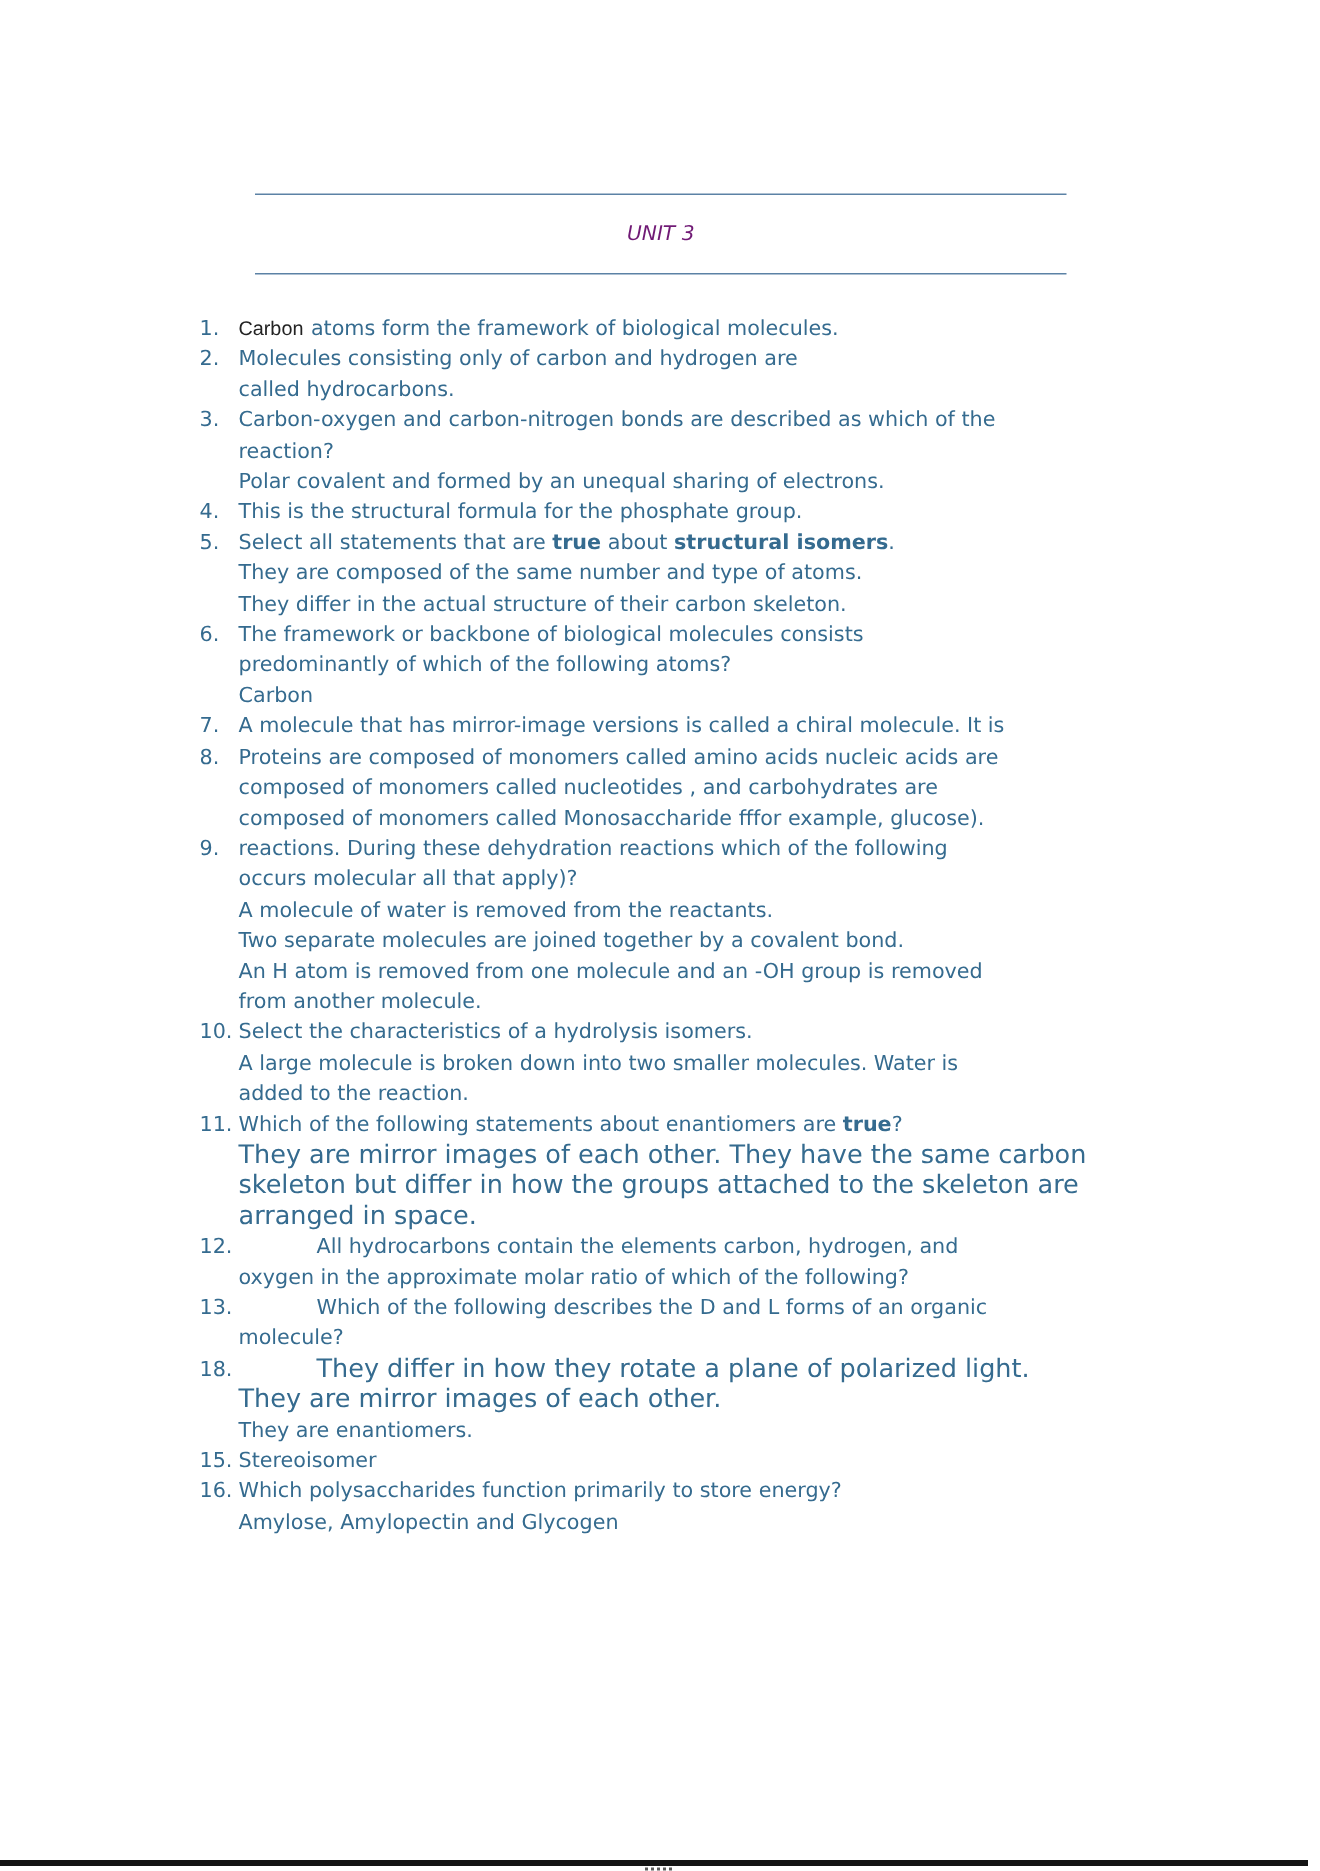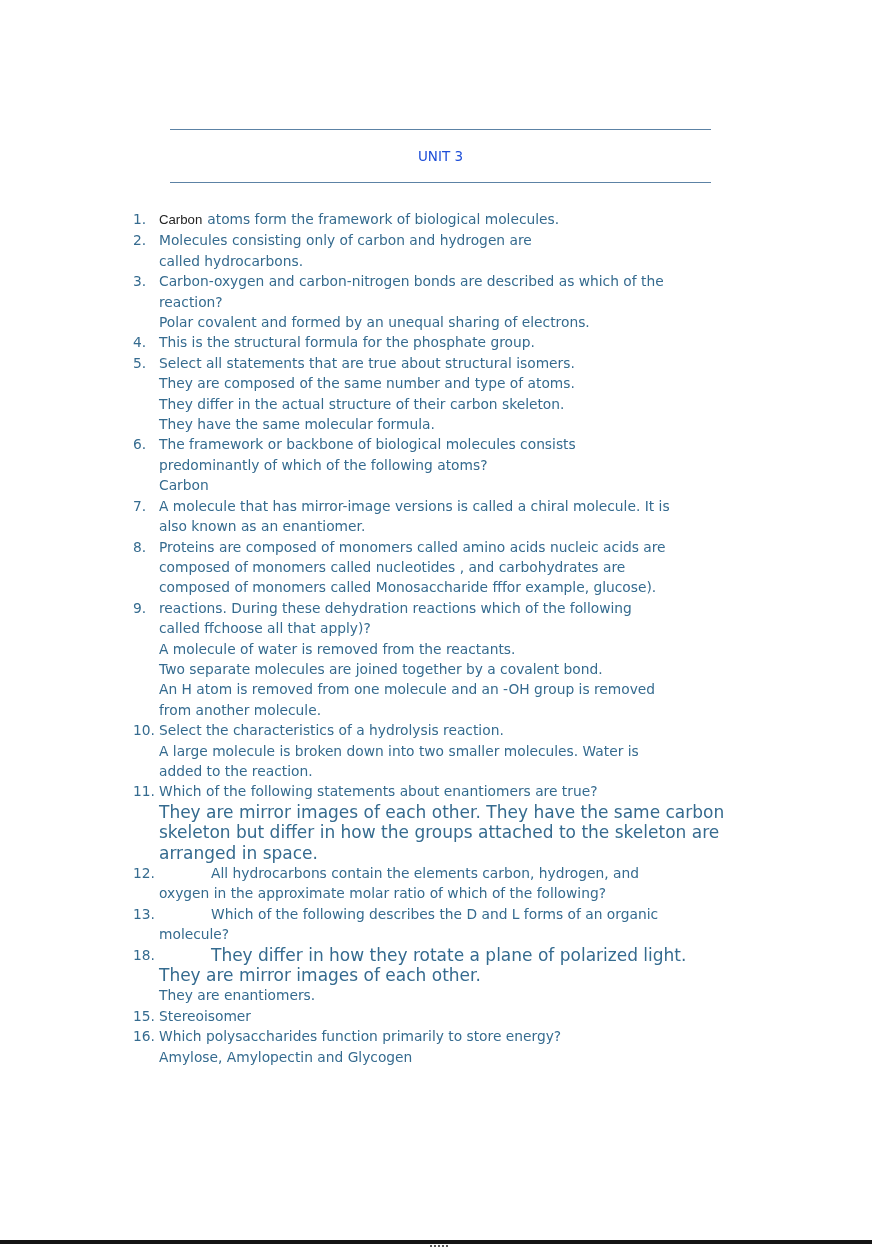--- a/index.html
+++ b/index.html
@@ -13,44 +13,45 @@
   }
   .page { position: absolute; inset: 0; }
   .doc-header {
     margin: 129px 0 0 170px;
     width: 541px;
     border-top: 1px solid #5c82a5;
     border-bottom: 1px solid #5c82a5;
   }
   .doc-title {
     text-align: center;
+    font-style: italic;
     font-size: 13.5px;
     line-height: 20px;
-    color: #1d4ed8;
+    color: #701a75;
     padding: 16px 0 16px 0;
   }
   .qlist { margin: 26px 0 0 133px; }
   .item { display: flex; }
   .num {
     flex: 0 0 26px;
     width: 26px;
     color: #356b8f;
     font-size: 13.8px;
     line-height: 20.4px;
   }
   .content { flex: 1 1 auto; min-width: 0; }
   .line {
     font-size: 13.8px;
     line-height: 20.4px;
     color: #356b8f;
     white-space: nowrap;
   }
   .line.lg { font-size: 17px; }
   .line.tab { padding-left: 52px; }
-  .b { font-weight: normal; }
+  .b { font-weight: bold; }
   .alt {
     color: #232323;
     font-family: "Liberation Sans", sans-serif;
     font-size: 13.2px;
     margin-right: 5px;
   }
   .bottom-edge {
     position: absolute;
     left: 0;
     bottom: 3px;
@@ -103,61 +104,59 @@
         <div class="content">
           <div class="line"><span>This is the structural formula for the phosphate group.</span></div>
         </div>
       </div>
       <div class="item">
         <span class="num">5.</span>
         <div class="content">
           <div class="line"><span>Select all statements that are </span><span class="b">true</span><span> about </span><span class="b">structural isomers</span><span>.</span></div>
           <div class="line"><span>They are composed of the same number and type of atoms.</span></div>
           <div class="line"><span>They differ in the actual structure of their carbon skeleton.</span></div>
-          <div class="line"><span>They have the same molecular formula.</span></div>
         </div>
       </div>
       <div class="item">
         <span class="num">6.</span>
         <div class="content">
           <div class="line"><span>The framework or backbone of biological molecules consists</span></div>
           <div class="line"><span>predominantly of which of the following atoms?</span></div>
           <div class="line"><span>Carbon</span></div>
         </div>
       </div>
       <div class="item">
         <span class="num">7.</span>
         <div class="content">
           <div class="line"><span>A molecule that has mirror-image versions is called a chiral molecule. It is</span></div>
-          <div class="line"><span>also known as an enantiomer.</span></div>
         </div>
       </div>
       <div class="item">
         <span class="num">8.</span>
         <div class="content">
           <div class="line"><span>Proteins are composed of monomers called amino acids nucleic acids are</span></div>
           <div class="line"><span>composed of monomers called nucleotides , and carbohydrates are</span></div>
           <div class="line"><span>composed of monomers called Monosaccharide fffor example, glucose).</span></div>
         </div>
       </div>
       <div class="item">
         <span class="num">9.</span>
         <div class="content">
           <div class="line"><span>reactions. During these dehydration reactions which of the following</span></div>
-          <div class="line"><span>called ffchoose all that apply)?</span></div>
+          <div class="line"><span>occurs molecular all that apply)?</span></div>
           <div class="line"><span>A molecule of water is removed from the reactants.</span></div>
           <div class="line"><span>Two separate molecules are joined together by a covalent bond.</span></div>
           <div class="line"><span>An H atom is removed from one molecule and an -OH group is removed</span></div>
           <div class="line"><span>from another molecule.</span></div>
         </div>
       </div>
       <div class="item">
         <span class="num">10.</span>
         <div class="content">
-          <div class="line"><span>Select the characteristics of a hydrolysis reaction.</span></div>
+          <div class="line"><span>Select the characteristics of a hydrolysis isomers.</span></div>
           <div class="line"><span>A large molecule is broken down into two smaller molecules. Water is</span></div>
           <div class="line"><span>added to the reaction.</span></div>
         </div>
       </div>
       <div class="item">
         <span class="num">11.</span>
         <div class="content">
           <div class="line"><span>Which of the following statements about enantiomers are </span><span class="b">true</span><span>?</span></div>
           <div class="line lg"><span>They are mirror images of each other. They have the same carbon</span></div>
           <div class="line lg"><span>skeleton but differ in how the groups attached to the skeleton are</span></div>

